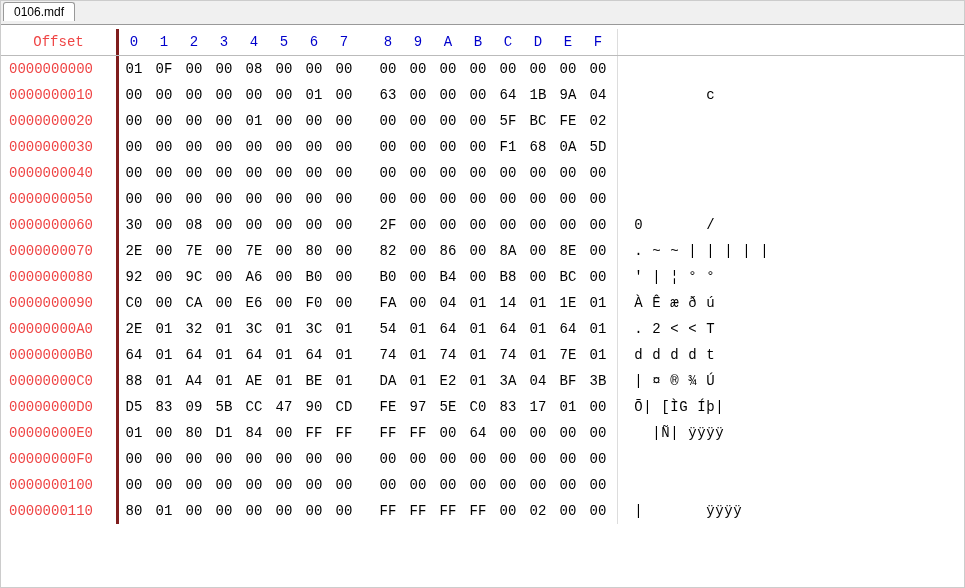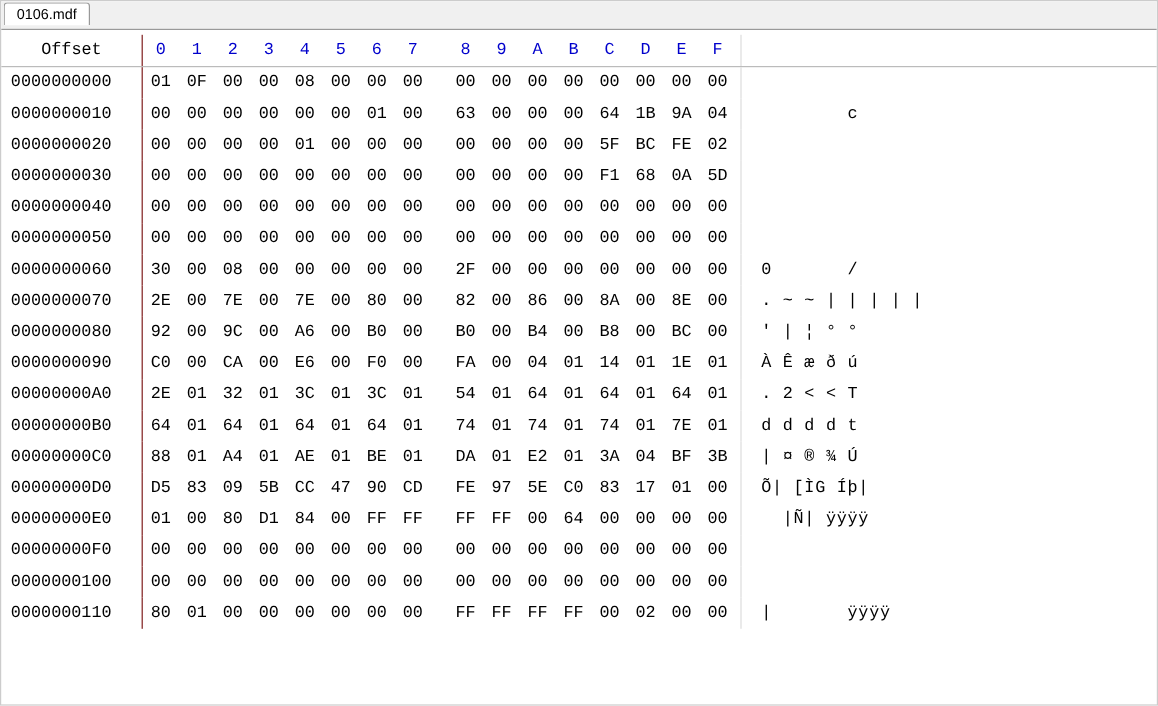--- a/index.html
+++ b/index.html
@@ -39,22 +39,22 @@
     line-height: 26px;
     white-space: pre;
   }
   .header-row {
     color: #0000cc;
     border-bottom: 1px solid #bbb;
   }
   .offset-col {
     width: 118px;
     padding-left: 8px;
-    color: #000000;
-    border-right: 1px solid #7f1d1d;
+    color: #ef4444;
+    border-right: 3px solid #7f1d1d;
   }
   .header-row .offset-col {
     text-align: center;
     padding-left: 0;
   }
   .hex-col {
     width: 30px;
     text-align: center;
     color: #000;
   }

